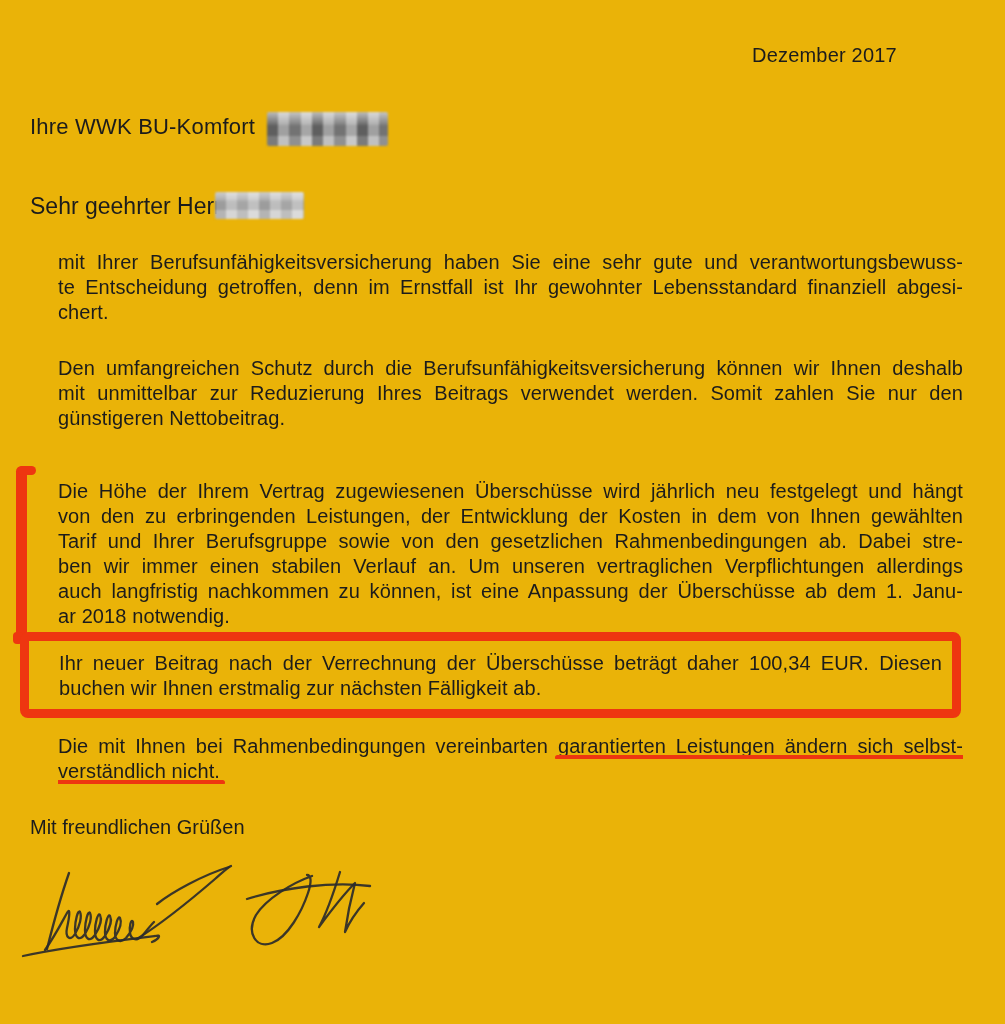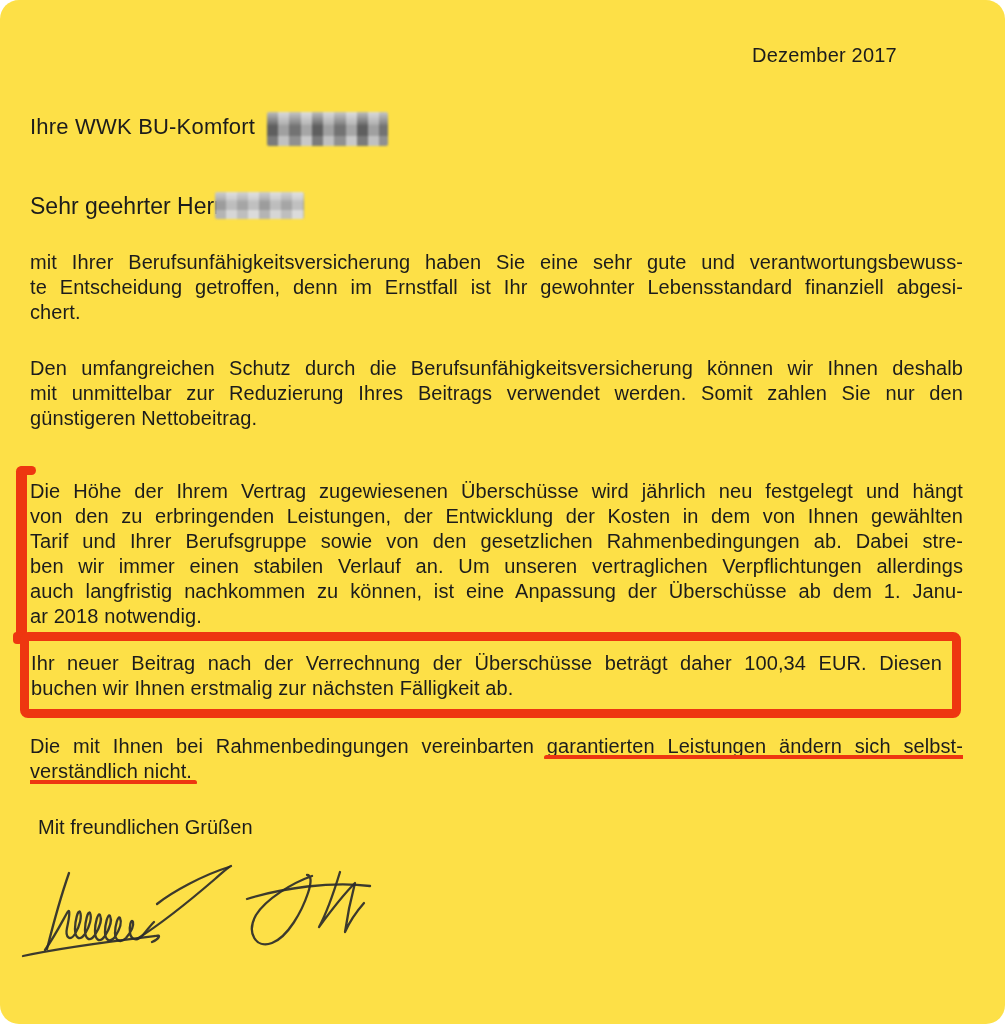--- a/index.html
+++ b/index.html
@@ -1,19 +1,19 @@
 <!DOCTYPE html>
 <html><head>
 <meta charset="utf-8">
 <style>
   html,body{margin:0;padding:0;background:#ffffff;}
   .sheet{
-    position:relative;width:1005px;height:1024px;background:#fde047;
+    position:relative;width:1005px;height:1024px;background:#eab308;
     font-family:"Liberation Sans","DejaVu Sans",sans-serif;
-    color:#1c1c1c;overflow:hidden;border-radius:19px;
+    color:#1c1c1c;overflow:hidden;
   }
   .date{position:absolute;left:752px;top:44px;font-size:20px;letter-spacing:.2px;}
   .subject{position:absolute;left:30px;top:114px;font-size:22px;font-weight:normal;letter-spacing:.2px;}
   .salutation{position:absolute;left:30px;top:193px;font-size:23px;}
   
   .mosaic{position:absolute;filter:blur(0.8px);border-radius:2px;}
   .mosaic-policy{
     left:267px;top:112px;width:121px;height:34px;
     background:
       linear-gradient(180deg, rgba(255,255,255,.55), rgba(255,255,255,0) 38%),
@@ -26,31 +26,31 @@
     background:
       linear-gradient(180deg, rgba(255,255,255,.45), rgba(255,255,255,0) 40%),
       repeating-linear-gradient(90deg, rgba(120,120,120,.35) 0 11px, rgba(220,220,220,.30) 11px 22px, rgba(140,140,140,.30) 22px 33px, rgba(240,240,240,.25) 33px 44px),
       repeating-linear-gradient(0deg, rgba(255,255,255,.35) 0 9px, rgba(130,130,130,.22) 9px 19px, rgba(180,180,180,.18) 19px 27px),
       #bdbdbd;
   }
   
   .para{position:absolute;left:30px;width:933px;font-size:20px;line-height:25px;letter-spacing:.1px;}
   .p1{top:250px;} .p2{top:356px;} .p3{top:479px;}
   .p4{top:651px;left:31px;width:911px;} .p5{top:734px;}
-  .line{height:25px;overflow:hidden;text-align:justify;text-align-last:justify;}
+  .line{height:25px;overflow:hidden;text-align:justify;text-align-last:justify;margin-left:28px;}
   .line:not(.last)::after{content:"";display:inline-block;width:100%;height:0;}
   .line.last{text-align:left;text-align-last:left;}
   
   .red-bar{position:absolute;left:16px;top:466px;width:11px;height:174px;background:#ee3610;border-radius:6px;}
   .red-bar::after{content:"";position:absolute;left:2px;top:0;width:18px;height:9px;background:#ee3610;border-radius:5px;}
   .red-bar::before{content:"";position:absolute;left:-3px;bottom:-4px;width:10px;height:12px;background:#ee3610;border-radius:4px;}
   .red-box{position:absolute;left:20px;top:632px;width:941px;height:86px;border:9px solid #ee3610;border-radius:8px;box-sizing:border-box;}
   .red-underline{position:relative;}
   .red-underline::after{content:"";position:absolute;left:-3px;right:-5px;bottom:-3px;height:5px;background:#ee3610;border-radius:3px;}
-  .closing{position:absolute;left:30px;top:816px;font-size:20px;margin-left:8px;}
+  .closing{position:absolute;left:30px;top:816px;font-size:20px;}
   .sig{position:absolute;}
   .sig-1{left:16px;top:852px;}
   .sig-2{left:236px;top:850px;}
   .sig path{fill:none;stroke:#2b2b2b;stroke-width:2.3;stroke-linecap:round;stroke-linejoin:round;opacity:.92;}
 </style>
 </head>
 <body>
 
 <div class="sheet">
 

